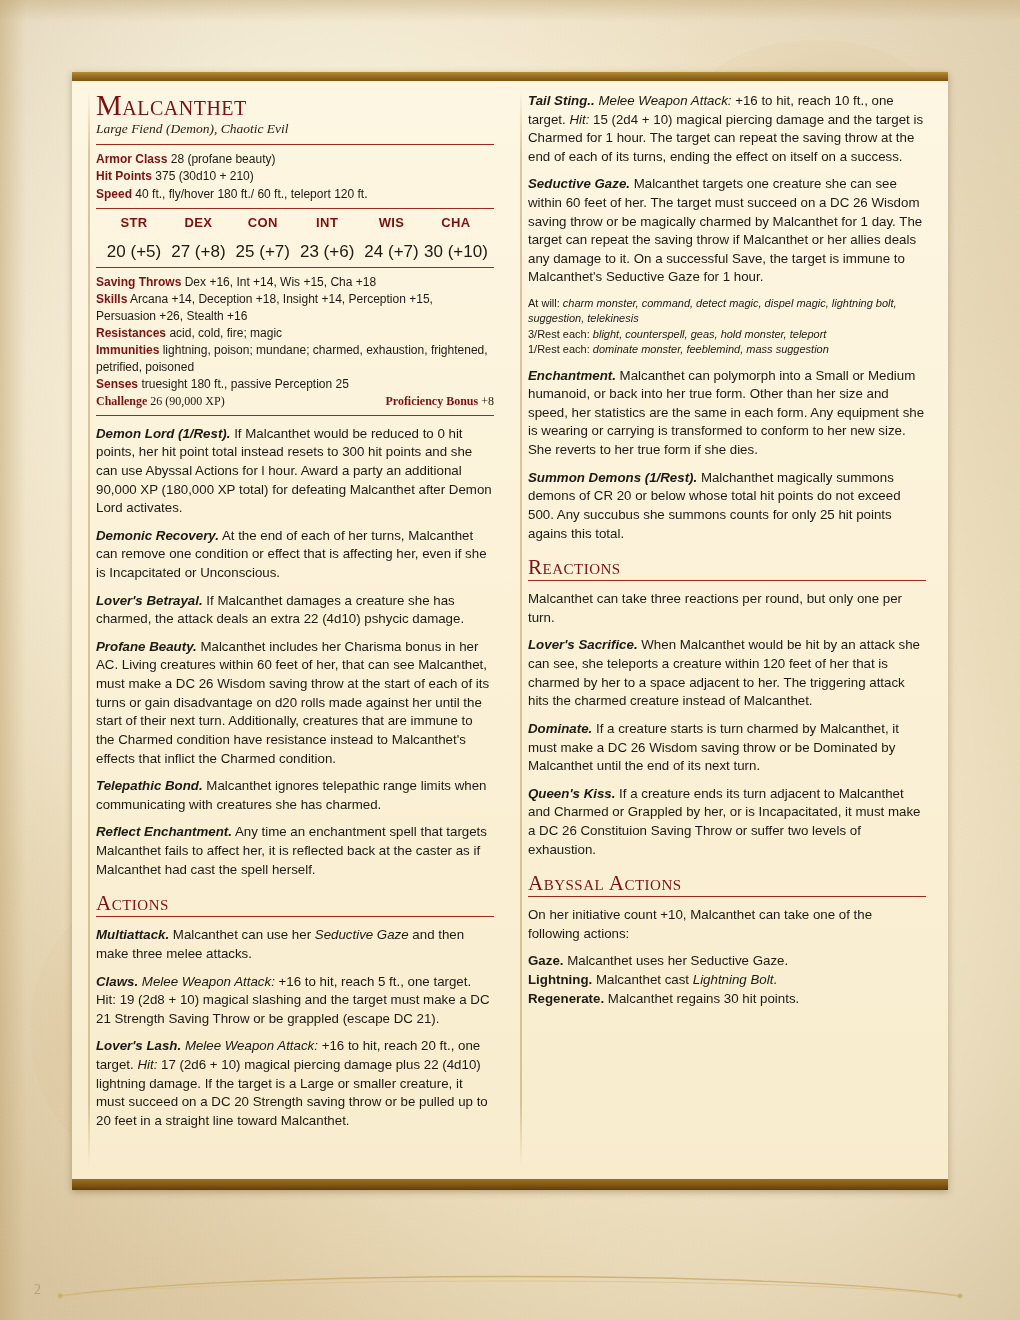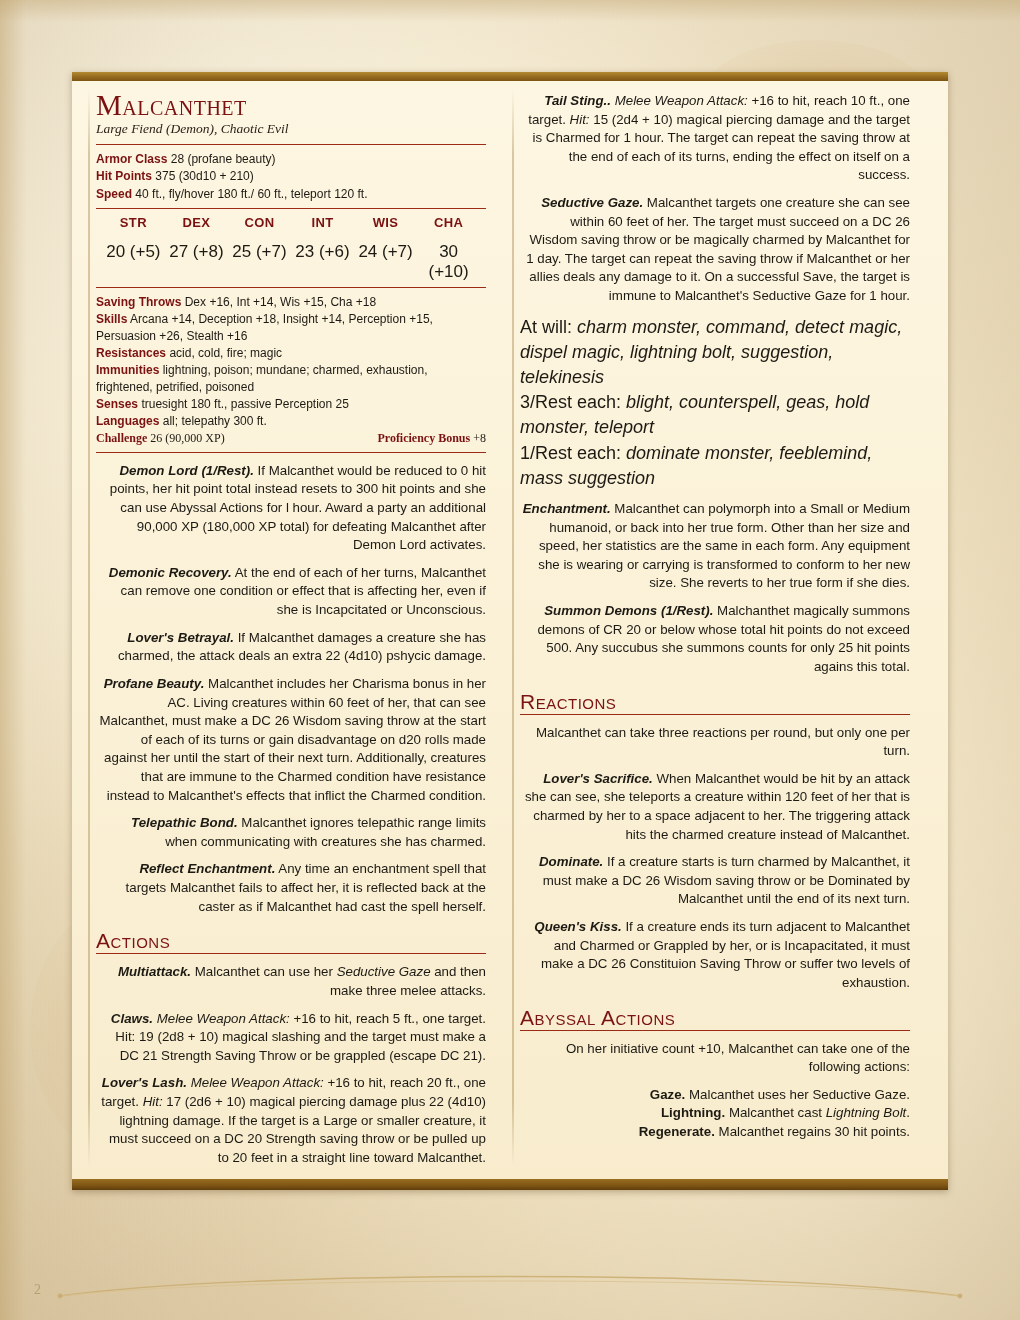--- a/index.html
+++ b/index.html
@@ -43,21 +43,21 @@
     left: 72px;
     top: 72px;
     width: 876px;
     height: 1118px;
     background: linear-gradient(180deg, #fdf6e2 0%, #fbf2d9 40%, #f8eccd 100%);
     box-shadow: 0 2px 7px rgba(90,60,20,0.35);
   }
   .statblock-inner {
     position: absolute;
     inset: 0;
-    padding: 16px 38px 10px 24px;
+    padding: 16px 22px 10px 24px;
     box-sizing: border-box;
   }
   .bar-top, .bar-bottom {
     position: absolute;
     left: 0;
     width: 100%;
     height: 9px;
     background: linear-gradient(180deg, #b58b32 0%, #9a6f22 45%, #7d5413 100%);
   }
   .bar-top { top: 0; }
@@ -145,49 +145,49 @@
   }
 
   .prof-row {
     display: flex;
     justify-content: space-between;
     font-family: Liberation Serif, serif;
   }
 
   
   h2.section {
-    font-family: Liberation Sans, sans-serif;
+    font-family: Liberation Serif, serif;
     font-variant: small-caps;
     color: #7b1212;
     font-size: 21px;
     font-weight: normal;
     letter-spacing: 0.5px;
     margin: 13px 0 0 0;
     line-height: 1.1;
     border-bottom: 1.4px solid #9b2a16;
     padding-bottom: 1px;
   }
 
   p.trait {
     font-size: 13.3px;
     line-height: 1.40;
     color: #1d1a14;
     margin: 9px 0 0 0;
-    text-align: right;
+    text-align: left;
   }
   p.trait:first-child { margin-top: 7px; }
   .tname {
     font-weight: bold;
     font-style: italic;
     color: #1d1a14;
   }
   .it { font-style: italic; }
 
   .spell-lines {
-    font-size: 18px;
+    font-size: 11px;
     line-height: 1.40;
     color: #1d1a14;
     margin: 9px 0 0 0;
   }
 
   
   .page-num {
     position: absolute;
     left: 34px;
     bottom: 22px;
@@ -300,24 +300,20 @@
             <b>Resistances</b>
             <span>acid, cold, fire; magic</span>
           </p>
           <p class="attr-line">
             <b>Immunities</b>
             <span>lightning, poison; mundane; charmed, exhaustion, frightened, petrified, poisoned</span>
           </p>
           <p class="attr-line">
             <b>Senses</b>
             <span>truesight 180 ft., passive Perception 25</span>
-          </p>
-          <p class="attr-line">
-            <b>Languages</b>
-            <span>all; telepathy 300 ft.</span>
           </p>
           <p class="attr-line prof-row">
             <span>
               <b>Challenge</b>
               <span>26 (90,000 XP)</span>
             </span>
             <span>
               <b>Proficiency Bonus</b>
               <span>+8</span>
             </span>

